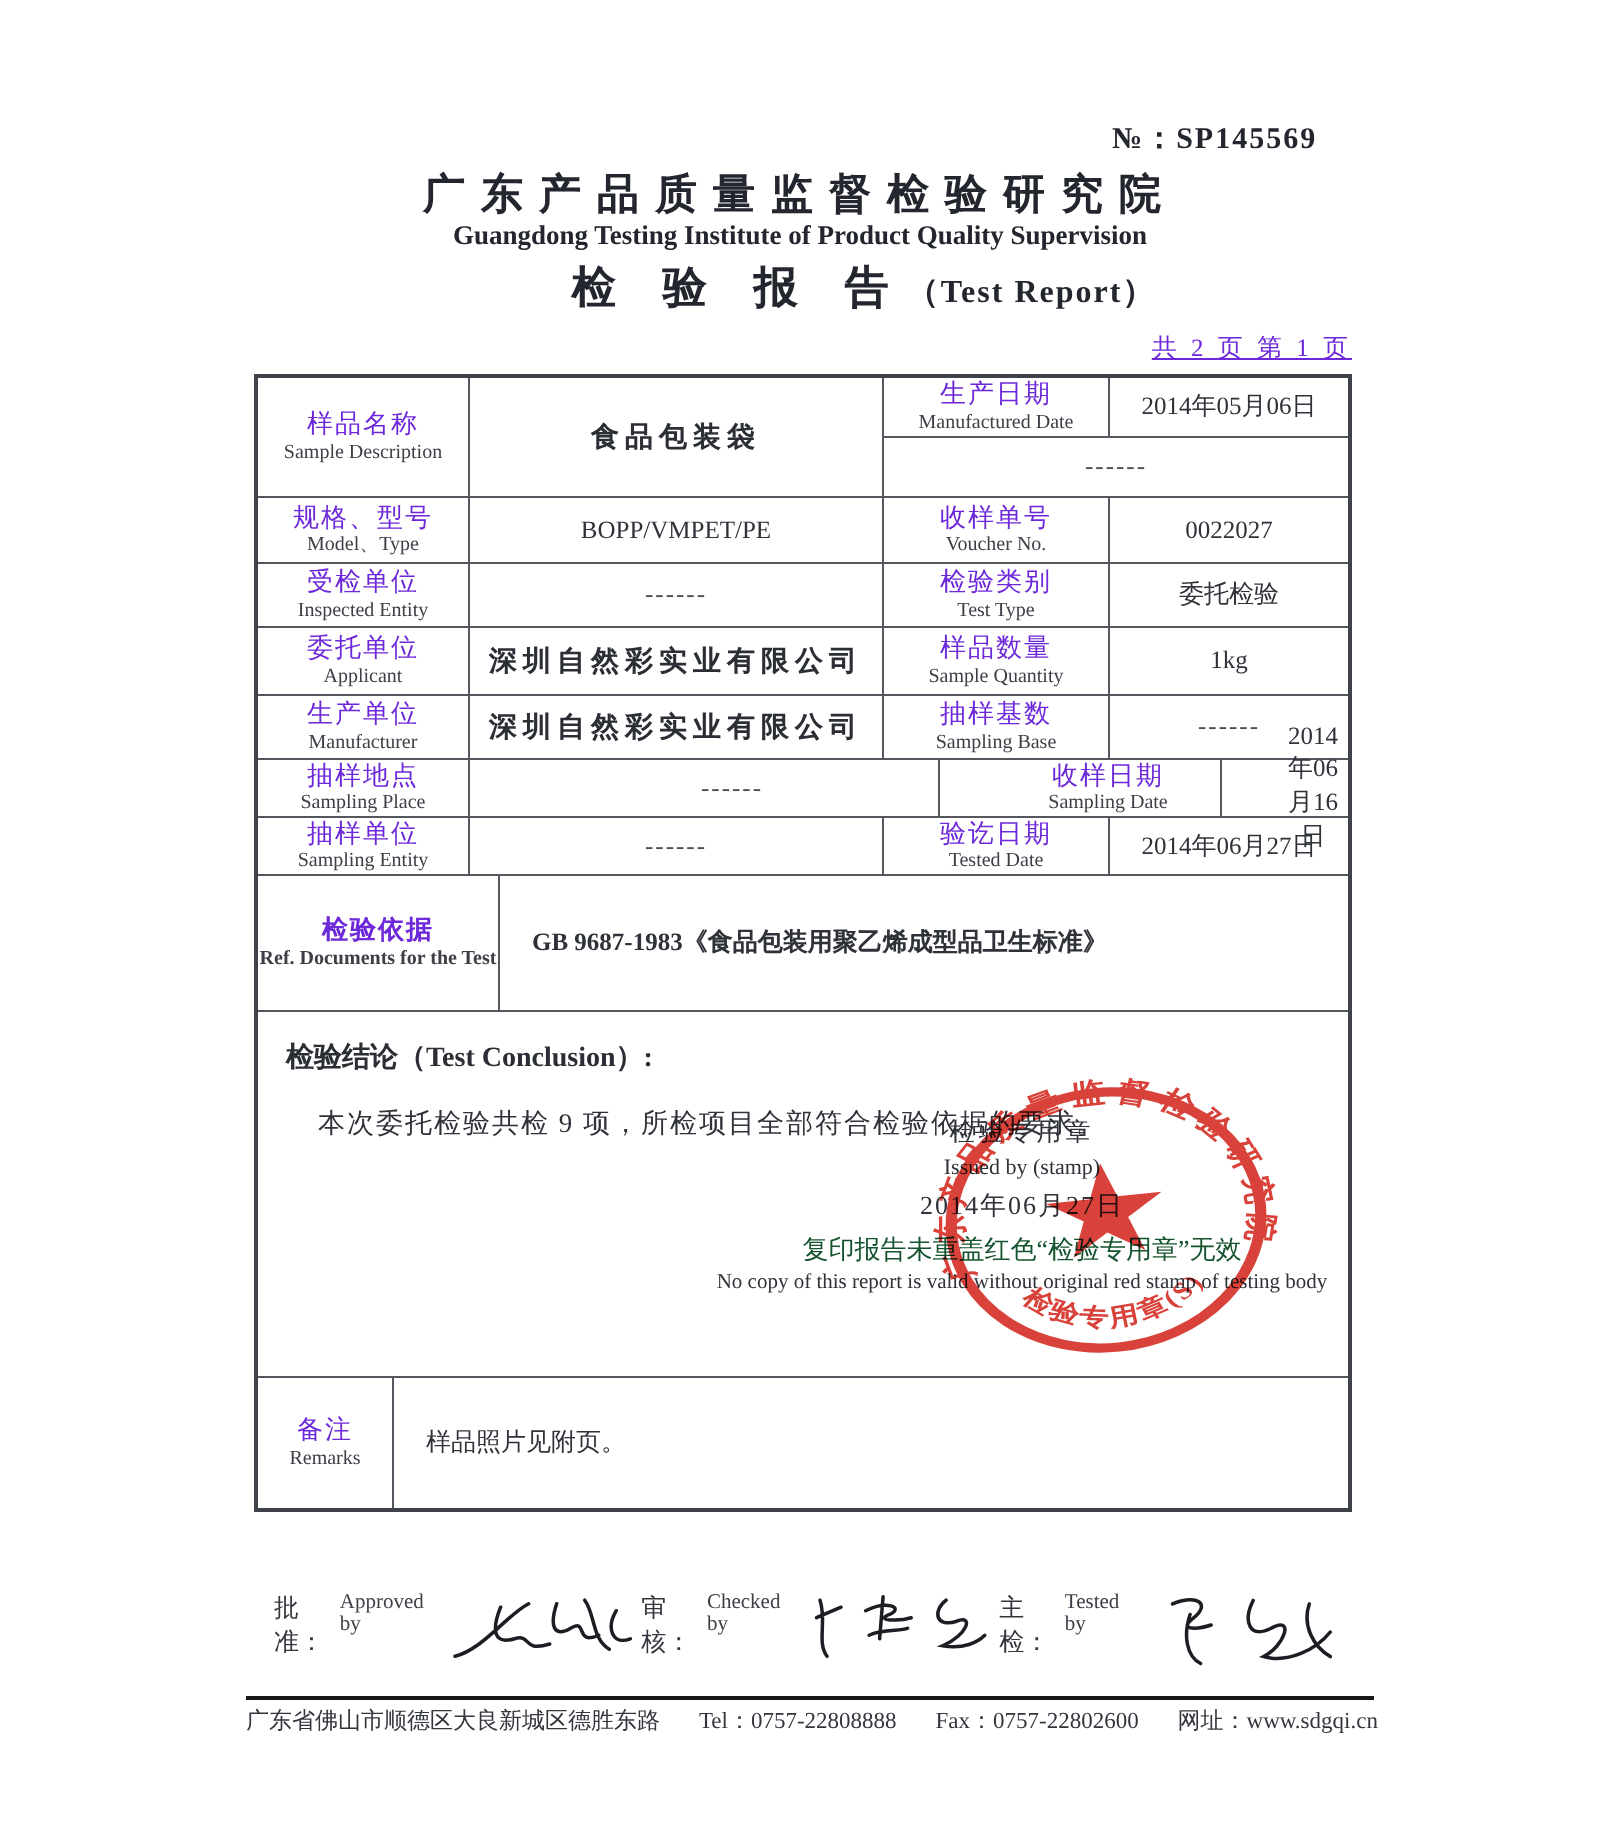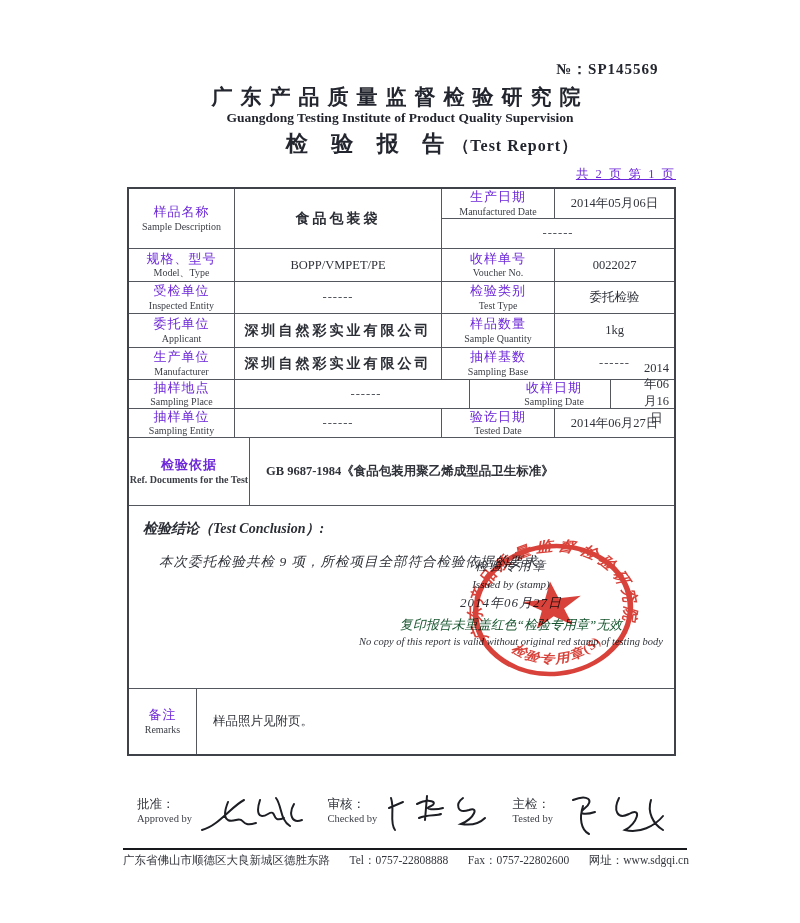--- a/index.html
+++ b/index.html
@@ -32,39 +32,39 @@
   .dash{letter-spacing:1px;color:#4a4d54;}
   .w-l1{width:106px;} .w-v1{width:207px;} .w-l2{width:113px;} .w-v2{flex:1;}
   .w-l8{width:121px;} .w-v8{flex:1;}
   .w-lr{width:68px;}  .w-vr{flex:1;}
   .dualcol{flex:1;display:flex;flex-direction:column;}
   .subrow{display:flex;flex:1;border-bottom:1px solid #54575e;}
   .subrow:last-child{border-bottom:none;}
   .subrow .cell{height:auto;}
 
   
-  #conclusion-cell{position:relative;height:182px;font-style:italic;}
+  #conclusion-cell{position:relative;height:182px;}
   #conclusion-title{position:absolute;top:14px;left:14px;font-size:14px;font-weight:bold;color:#2b2e35;}
   #conclusion-body{position:absolute;top:47px;left:30px;font-size:13.5px;color:#2f3239;letter-spacing:1px;}
   #stamp-block{position:absolute;top:52px;left:225px;right:6px;text-align:center;color:#2f3239;}
   #stamp-block .l1{font-size:12.5px;letter-spacing:2px;}
   #stamp-block .l2{font-size:11px;margin-top:3px;}
   #stamp-block .l3{font-size:13px;margin-top:4px;letter-spacing:1px;}
   #stamp-block .l4{font-size:13px;margin-top:4px;color:#14532d;}
   #stamp-block .l5{font-size:10.5px;margin-top:2px;}
 
   #seal{position:absolute;left:334px;top:14px;width:180px;height:180px;
         transform:rotate(-6deg) scale(1.02,0.84);transform-origin:center;
         opacity:0.88;mix-blend-mode:multiply;pointer-events:none;}
   #seal text{font-family:"Liberation Serif","DejaVu Serif",serif;font-weight:bold;}
 
   
   #signature-row{top:790px;left:137px;width:542px;display:flex;justify-content:space-between;}
   .sig-group{display:flex;align-items:flex-start;}
-  .sig-labels{display:flex;flex-direction:column;margin-top:6px;}
+  .sig-labels{display:flex;margin-top:6px;}
   .sig-labels .cn{font-size:12.5px;color:#33363d;}
   .sig-labels .en{font-size:10.5px;color:#3c3f46;}
   .sig-svg{margin-left:6px;}
 
   
   #footer-rule{top:848px;left:123px;width:564px;border-top:2px solid #17191d;}
   #footer-text{top:853px;left:123px;width:566px;font-size:11.5px;color:#33363d;
                display:flex;justify-content:space-between;white-space:nowrap;}
 </style>
 </head>
@@ -177,21 +177,21 @@
     </div>
     <div class="cell val w-v2 last">2014年06月27日</div>
   </div>
 
 
   <div class="trow" style="height:68px;font-weight:bold;">
     <div class="cell lbl w-l8">
       <span class="cn">检验依据</span>
       <span class="en">Ref. Documents for the Test</span>
     </div>
-    <div class="cell val left w-v8 last">GB 9687-1984《食品包装用聚乙烯成型品卫生标准》</div>
+    <div class="cell val left w-v8 last">GB 9687-1983《食品包装用聚乙烯成型品卫生标准》</div>
   </div>
 
   <div class="trow">
     <div id="conclusion-cell" class="w-vr last" style="flex:1;">
       <div id="conclusion-title">检验结论（Test Conclusion）:</div>
       <div id="conclusion-body">本次委托检验共检 9 项，所检项目全部符合检验依据的要求。</div>
       <div id="stamp-block">
         <div class="l1">检验专用章</div>
         <div class="l2">Issued by (stamp)</div>
         <div class="l3">2014年06月27日</div>

